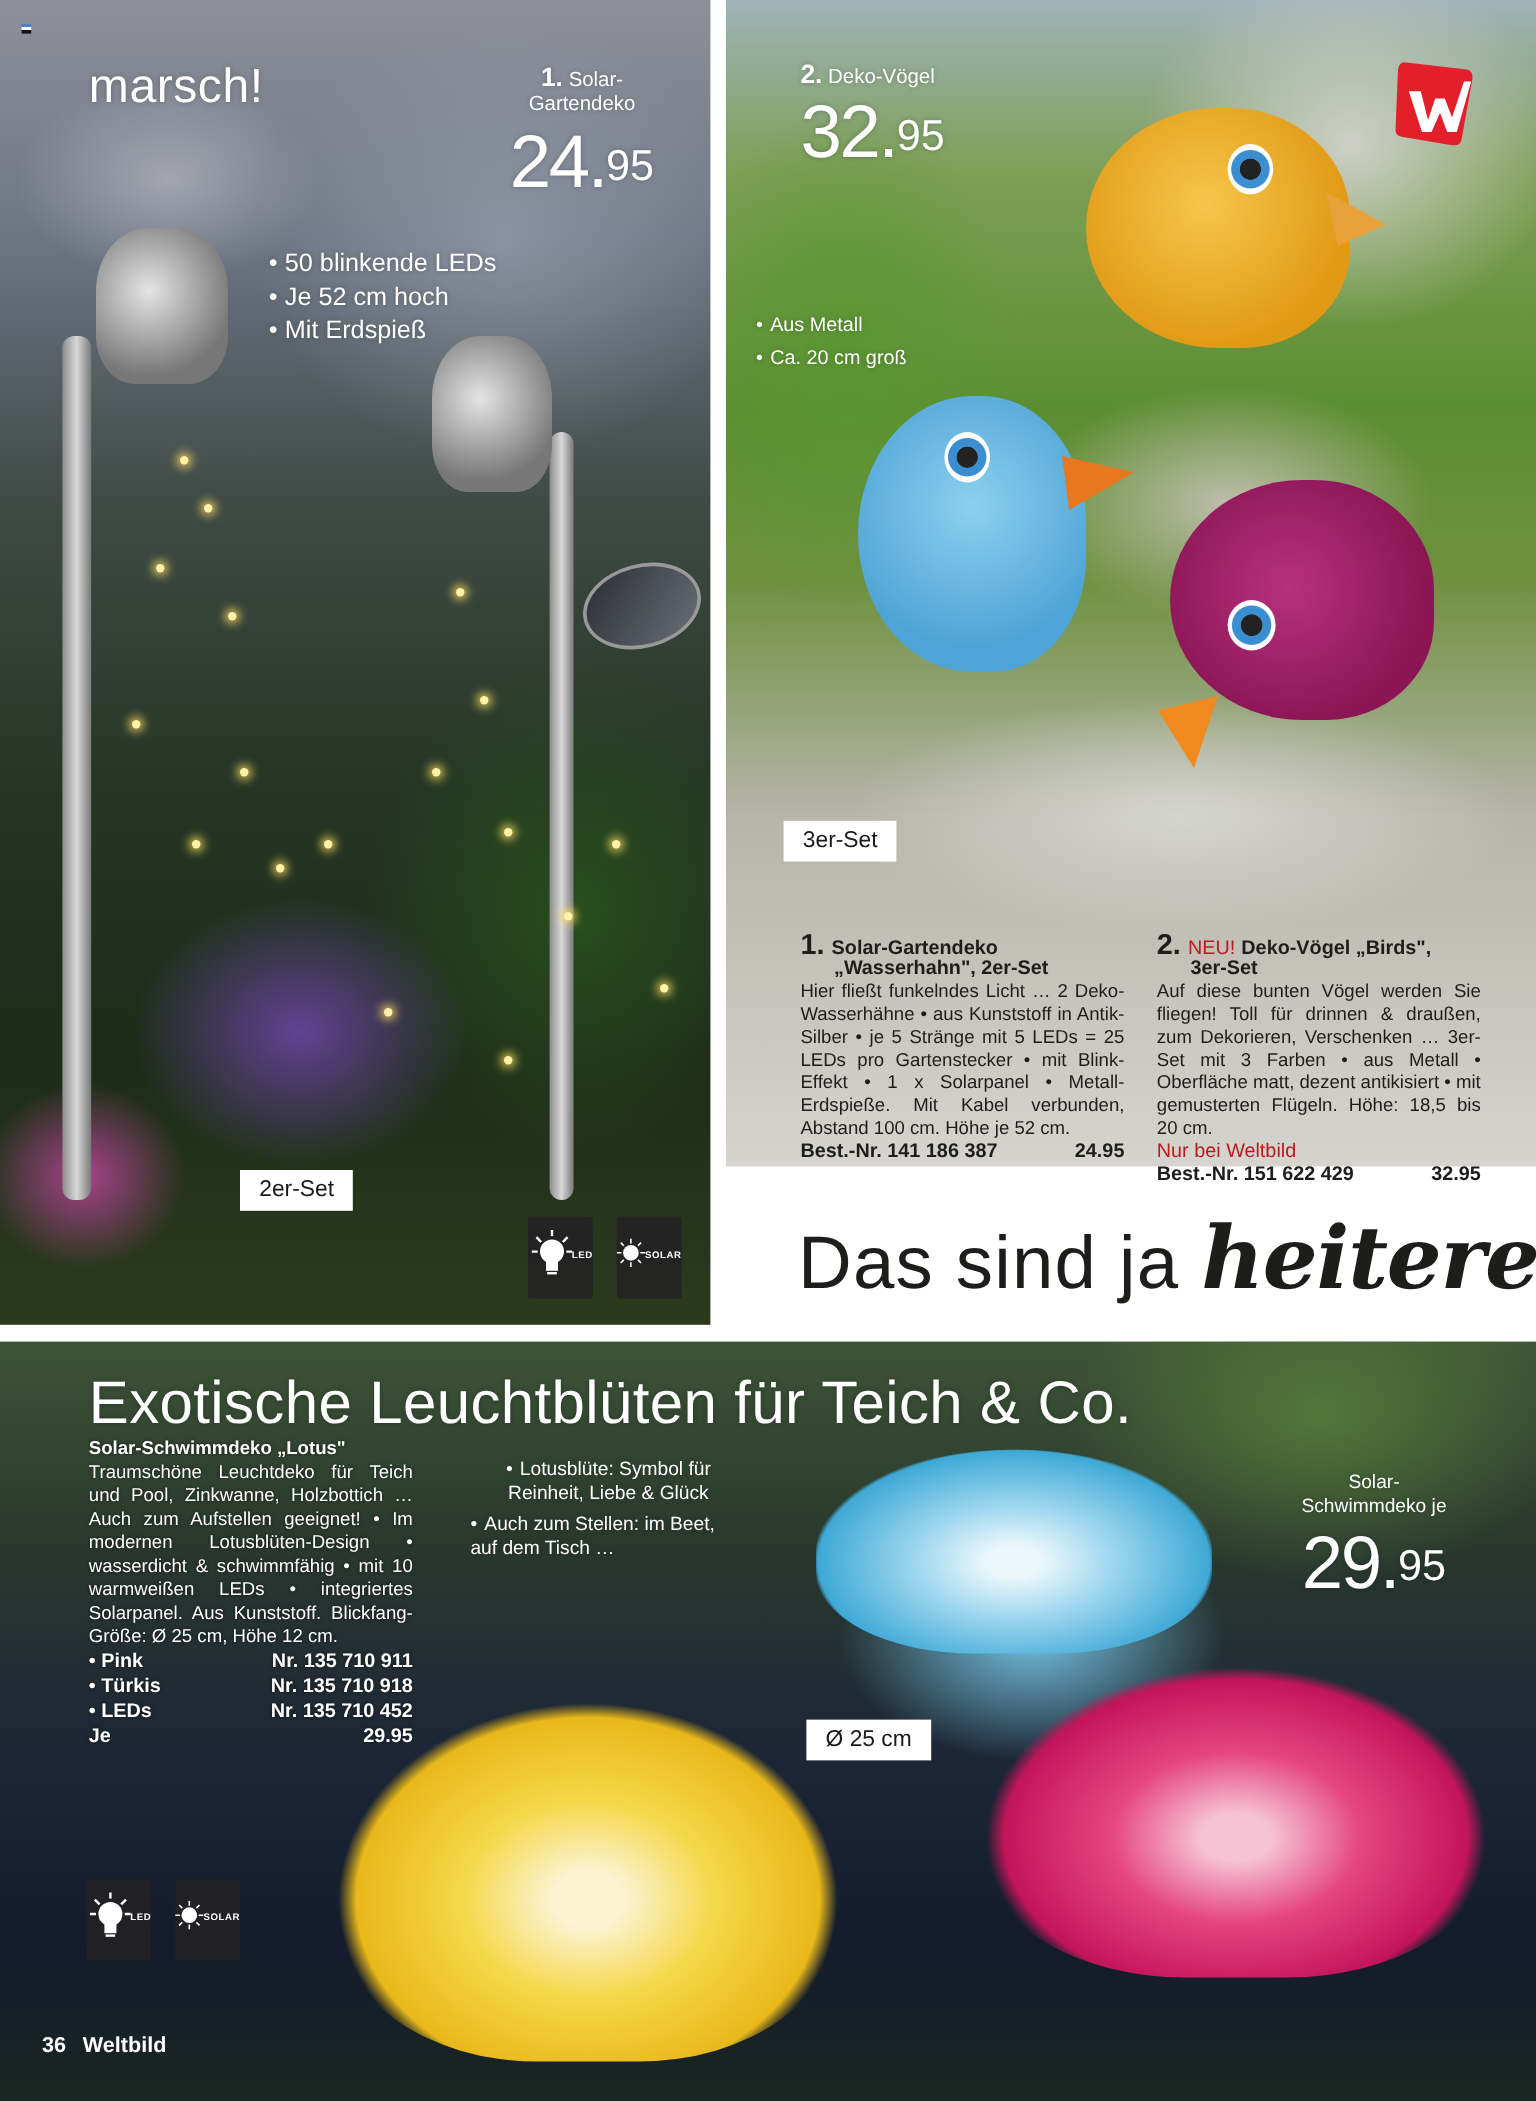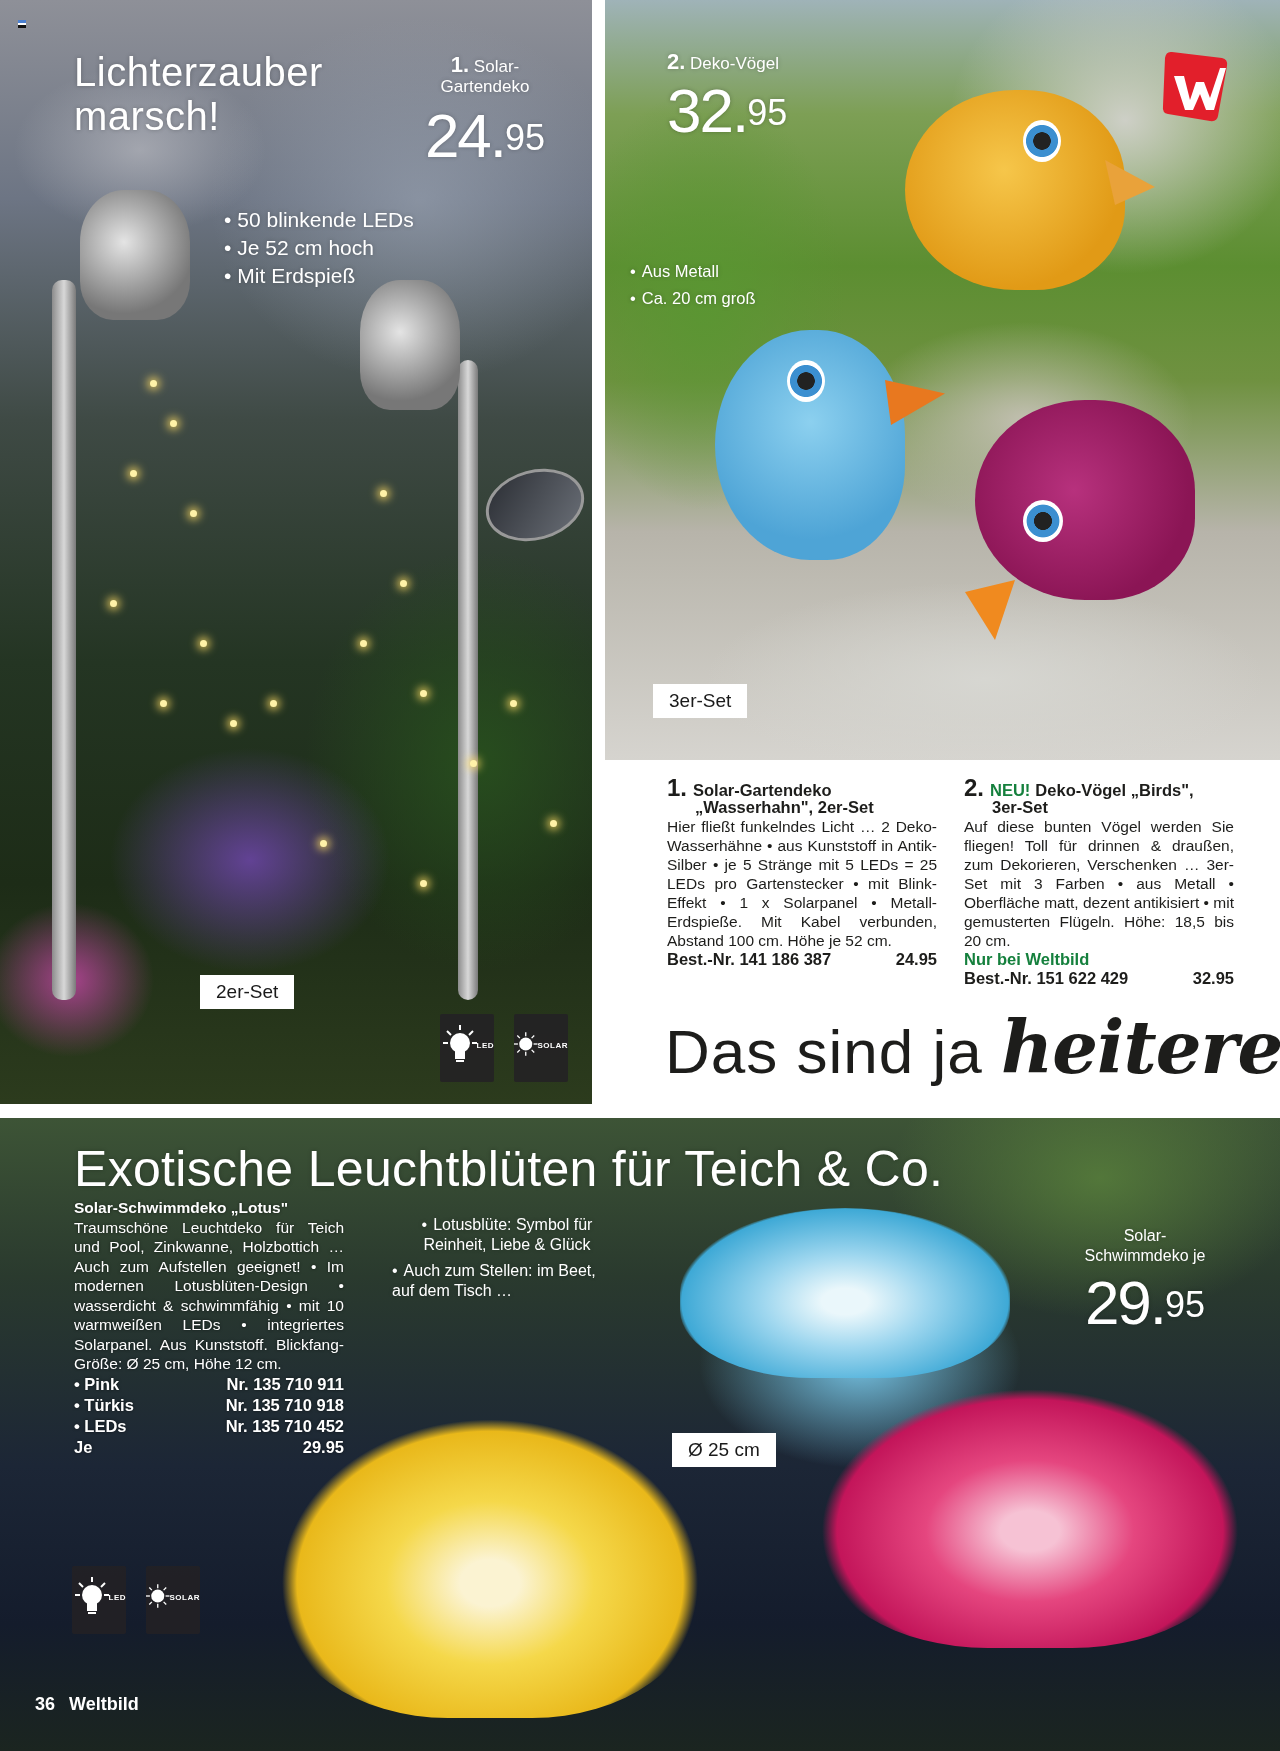--- a/index.html
+++ b/index.html
@@ -12,21 +12,21 @@
     left: 0; top: 0; width: 592px; height: 1104px;
     background:
       radial-gradient(ellipse 180px 120px at 140px 150px, rgba(200,200,205,0.55), transparent 70%),
       radial-gradient(ellipse 300px 260px at 420px 200px, rgba(160,170,185,0.55), transparent 70%),
       radial-gradient(ellipse 200px 160px at 250px 860px, rgba(110,70,170,0.85), transparent 70%),
       radial-gradient(ellipse 120px 110px at 70px 980px, rgba(190,70,160,0.85), transparent 70%),
       radial-gradient(ellipse 250px 300px at 480px 760px, rgba(40,80,30,0.9), transparent 70%),
       linear-gradient(180deg, #8e9098 0%, #6d7584 18%, #3f4a45 38%, #243523 60%, #1d2c17 80%, #2c3b1d 100%);
   }
   #panel-birds {
-    left: 605px; top: 0; width: 675px; height: 760px;
+    left: 605px; top: 0; width: 675px; height: 972px;
     background:
       radial-gradient(ellipse 250px 220px at 520px 120px, rgba(210,210,205,0.95), transparent 70%),
       radial-gradient(ellipse 240px 140px at 420px 420px, rgba(200,195,185,0.9), transparent 70%),
       radial-gradient(ellipse 400px 140px at 380px 680px, rgba(215,215,210,0.95), transparent 70%),
       radial-gradient(ellipse 200px 300px at 100px 300px, rgba(90,150,50,0.95), transparent 70%),
       linear-gradient(180deg, #9fb3b8 0%, #7d9f55 15%, #5c8e31 35%, #6f9140 50%, #b7b4aa 70%, #d6d4cf 100%);
   }
   #panel-lotus {
     left: 0; top: 1118px; width: 1280px; height: 633px;
     background:
@@ -72,21 +72,21 @@
 
   
   #logo { position: absolute; left: 1160px; top: 48px; width: 70px; height: 78px; }
 
   
   .desc { position: absolute; color: #1d1d1b; font-size: 15.5px; line-height: 19px; }
   .desc .title-row { display: flex; align-items: baseline; }
   .desc .num { font-size: 24px; font-weight: bold; margin-right: 6px; }
   .desc .title { font-weight: bold; font-size: 16.5px; line-height: 19px; }
   .desc .body { text-align: justify; }
-  .desc .red { color: #15803d; font-weight: bold; }
+  .desc .red { color: #b91c1c; font-weight: normal; }
   .desc .order { display: flex; justify-content: space-between; font-weight: bold; font-size: 16.5px; }
 
   #tagline { position: absolute; left: 665px; top: 1005px; font-size: 62px; font-weight: 300; color: #1d1d1b; letter-spacing: 1px; white-space: nowrap; }
   #tagline .script { font-family: "DejaVu Serif", serif; font-style: italic; font-weight: bold; font-size: 72px; letter-spacing: -1px; }
 
   
   #lotus-desc { position: absolute; left: 74px; top: 1198px; width: 270px; color: #fff; font-size: 15.5px; line-height: 19.5px; text-shadow: 0 0 3px rgba(0,0,0,0.6); }
   #lotus-desc .title { font-weight: bold; }
   #lotus-desc .body { text-align: justify; }
   #lotus-desc .var { display: flex; justify-content: space-between; font-weight: bold; font-size: 16.5px; line-height: 21px; }
@@ -122,21 +122,20 @@
   <span class="led-dot" style="left:360px;top:640px"></span>
     <span class="led-dot" style="left:420px;top:690px"></span>
   <span class="led-dot" style="left:470px;top:760px"></span>
     <span class="led-dot" style="left:550px;top:820px"></span>
   <span class="led-dot" style="left:420px;top:880px"></span>
     <span class="led-dot" style="left:510px;top:700px"></span>
 
   <div id="tiny-marker"></div>
 
   <div class="white-txt headline" style="left:74px;top:50px;">
-    <div>Lichterzauber</div>
     <div>marsch!</div>
   </div>
 
   <div class="white-txt" style="left:420px;top:55px;width:130px;text-align:center;">
     <div class="prod-name"><span class="prod-num">1.</span> <span>Solar-</span></div>
     <div class="prod-name">Gartendeko</div>
     <div class="big-price" style="margin-top:8px;"><span>24.</span><span class="cents">95</span></div>
   </div>
 
   <ul class="white-txt bullets" style="left:224px;top:206px;">

